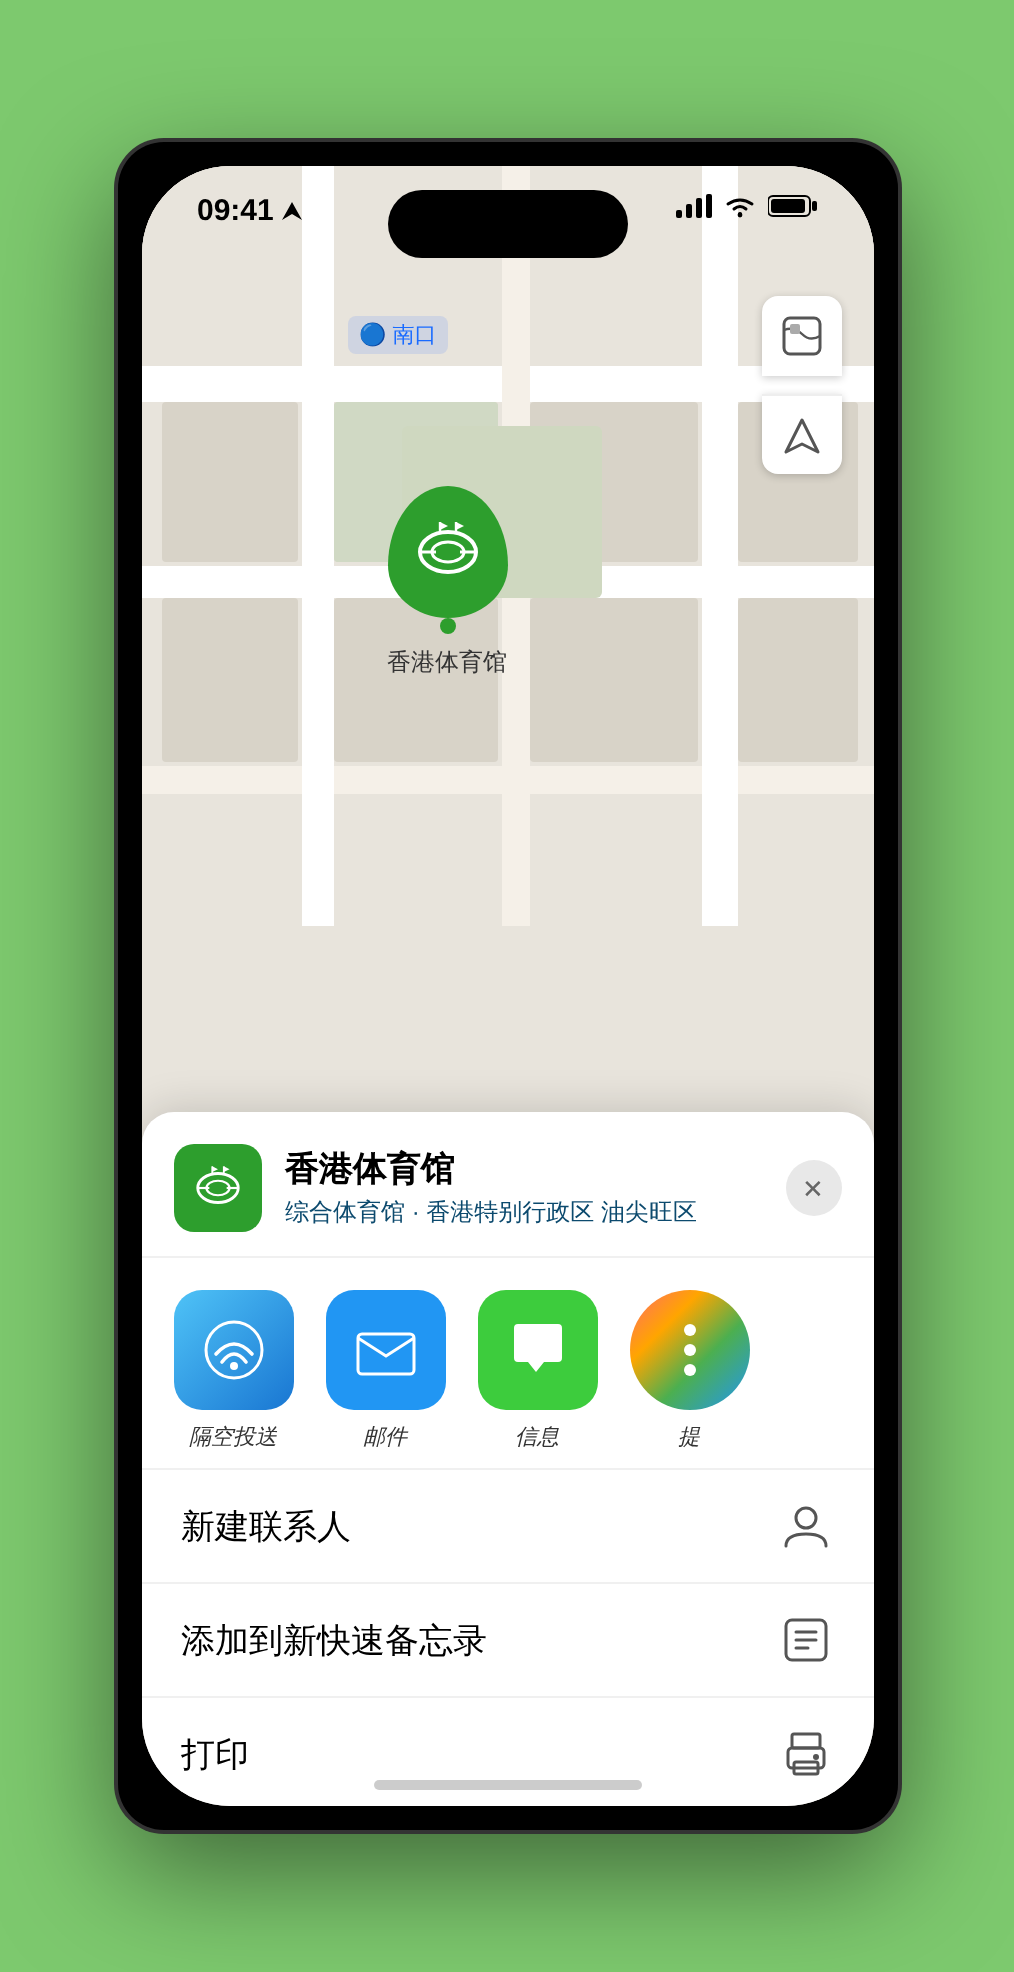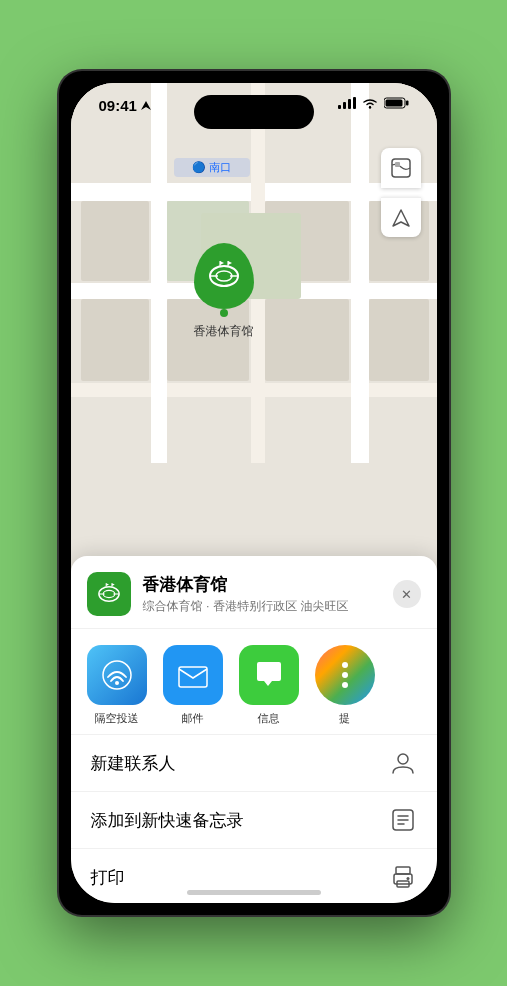--- a/index.html
+++ b/index.html
@@ -169,21 +169,21 @@
 
     
     .map-location-label {
       position: absolute;
       top: 75px;
       left: 50%;
       transform: translateX(-80px);
       background: rgba(70, 120, 255, 0.15);
       color: #1a6bff;
       font-size: 11px;
-      padding: 2px 19px;
+      padding: 2px 6px;
       border-radius: 4px;
       white-space: nowrap;
     }
 
     
     .bottom-sheet {
       position: absolute;
       bottom: 0;
       left: 0;
       right: 0;
@@ -218,21 +218,21 @@
     }
 
     .venue-name {
       font-size: 17px;
       font-weight: 600;
       color: #000;
     }
 
     .venue-sub {
       font-size: 12px;
-      color: #737373;
+      color: #0c4a6e;
       margin-top: 2px;
     }
 
     .close-btn {
       width: 28px;
       height: 28px;
       background: #e8e8e8;
       border-radius: 50%;
       display: flex;
       justify-content: center;
@@ -243,20 +243,21 @@
       flex-shrink: 0;
     }
 
     
     .share-row {
       display: flex;
       padding: 16px 16px 8px;
       gap: 16px;
       overflow-x: auto;
       border-bottom: 1px solid #f0f0f0;
+      font-style: italic;
     }
 
     .share-item {
       display: flex;
       flex-direction: column;
       align-items: center;
       gap: 6px;
       cursor: pointer;
       min-width: 60px;
     }

